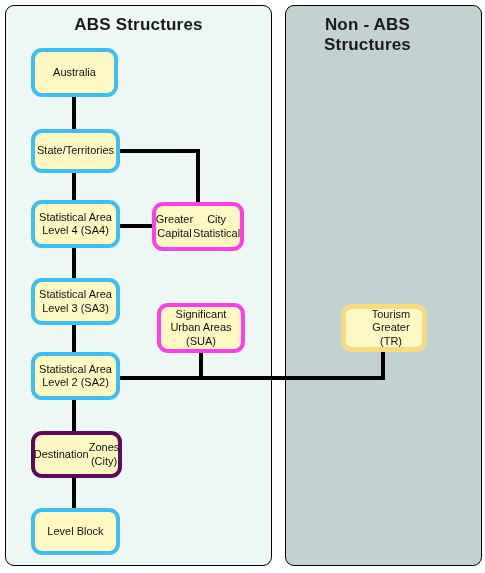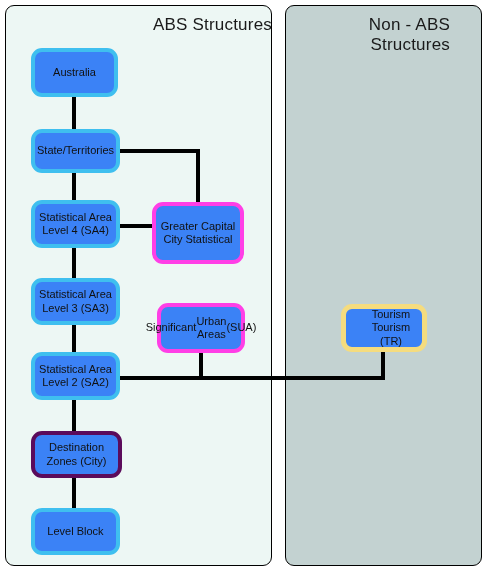--- a/index.html
+++ b/index.html
@@ -6,25 +6,25 @@
   html,body{margin:0;padding:0;background:#ffffff;}
   body{width:485px;height:573px;position:relative;overflow:hidden;
        font-family:"Liberation Sans","DejaVu Sans",sans-serif;
        -webkit-font-smoothing:antialiased;}
 
   #canvas{position:absolute;left:0;top:0;width:485px;height:573px;}
 
   
   .panel{position:absolute;box-sizing:border-box;border:1px solid #000;
          border-radius:9px;}
-  .panel-title{position:absolute;left:0;right:16px;text-align:right;
-               font-size:17px;color:#1a1a1a;letter-spacing:.2px;}
+  .panel-title{position:absolute;left:0;right:16px;text-align:center;
+               font-size:17px;color:#1a1a1a;letter-spacing:.2px;font-weight:bold;}
 
   
-  .node{position:absolute;box-sizing:border-box;background:#3b82f6;
+  .node{position:absolute;box-sizing:border-box;background:#fef9c3;
         border-style:solid;border-radius:11px;
         display:flex;align-items:center;justify-content:center;
         text-align:center;color:#111111;line-height:1.22;
         font-size:11px;padding:2px 3px;z-index:5;}
   .node.abs{border-color:#3FBFEF;border-width:4px;}
   .node.dzn{border-color:#5B0B5B;border-width:4px;}
   .node.pink{border-color:#FF3FE6;border-width:4px;}
   .node.gold{border-color:#F5DC7E;border-width:5px;padding-left:17px;}
 
   
@@ -82,38 +82,38 @@
   <div class="node abs" style="left:31px;top:278px;width:89px;height:47px;flex-direction:column;">
     <span>Statistical Area</span>
     <span>Level 3 (SA3)</span>
   </div>
 
   <div class="node abs" style="left:31px;top:352px;width:89px;height:48px;flex-direction:column;z-index:9;">
     <span>Statistical Area</span>
     <span>Level 2 (SA2)</span>
   </div>
 
-  <div class="node dzn" style="left:31px;top:431px;width:91px;height:47px;flex-direction:column;">
+  <div class="node dzn" style="left:31px;top:431px;width:91px;height:47px;flex-direction:row;">
     <span>Destination</span>
     <span>Zones (City)</span>
   </div>
 
   <div class="node abs" style="left:31px;top:508px;width:89px;height:47px;">
     <span>Level Block</span>
   </div>
 
-  <div class="node pink" style="left:152px;top:202px;width:92px;height:62px;flex-direction:column;z-index:9;">
+  <div class="node pink" style="left:152px;top:202px;width:92px;height:49px;flex-direction:row;z-index:9;">
     <span>Greater Capital</span>
     <span>City Statistical</span>
   </div>
 
-  <div class="node pink" style="left:157px;top:303px;width:88px;height:50px;flex-direction:row;z-index:9;">
+  <div class="node pink" style="left:157px;top:303px;width:88px;height:50px;flex-direction:column;z-index:9;">
     <span>Significant</span>
     <span>Urban Areas</span>
     <span>(SUA)</span>
   </div>
 
   <div class="node gold" style="left:341px;top:304px;width:86px;height:48px;flex-direction:column;z-index:9;">
     <span>Tourism</span>
-    <span>Tourism (TR)</span>
+    <span>Greater (TR)</span>
   </div>
 
 </div>
 
 </body></html>

